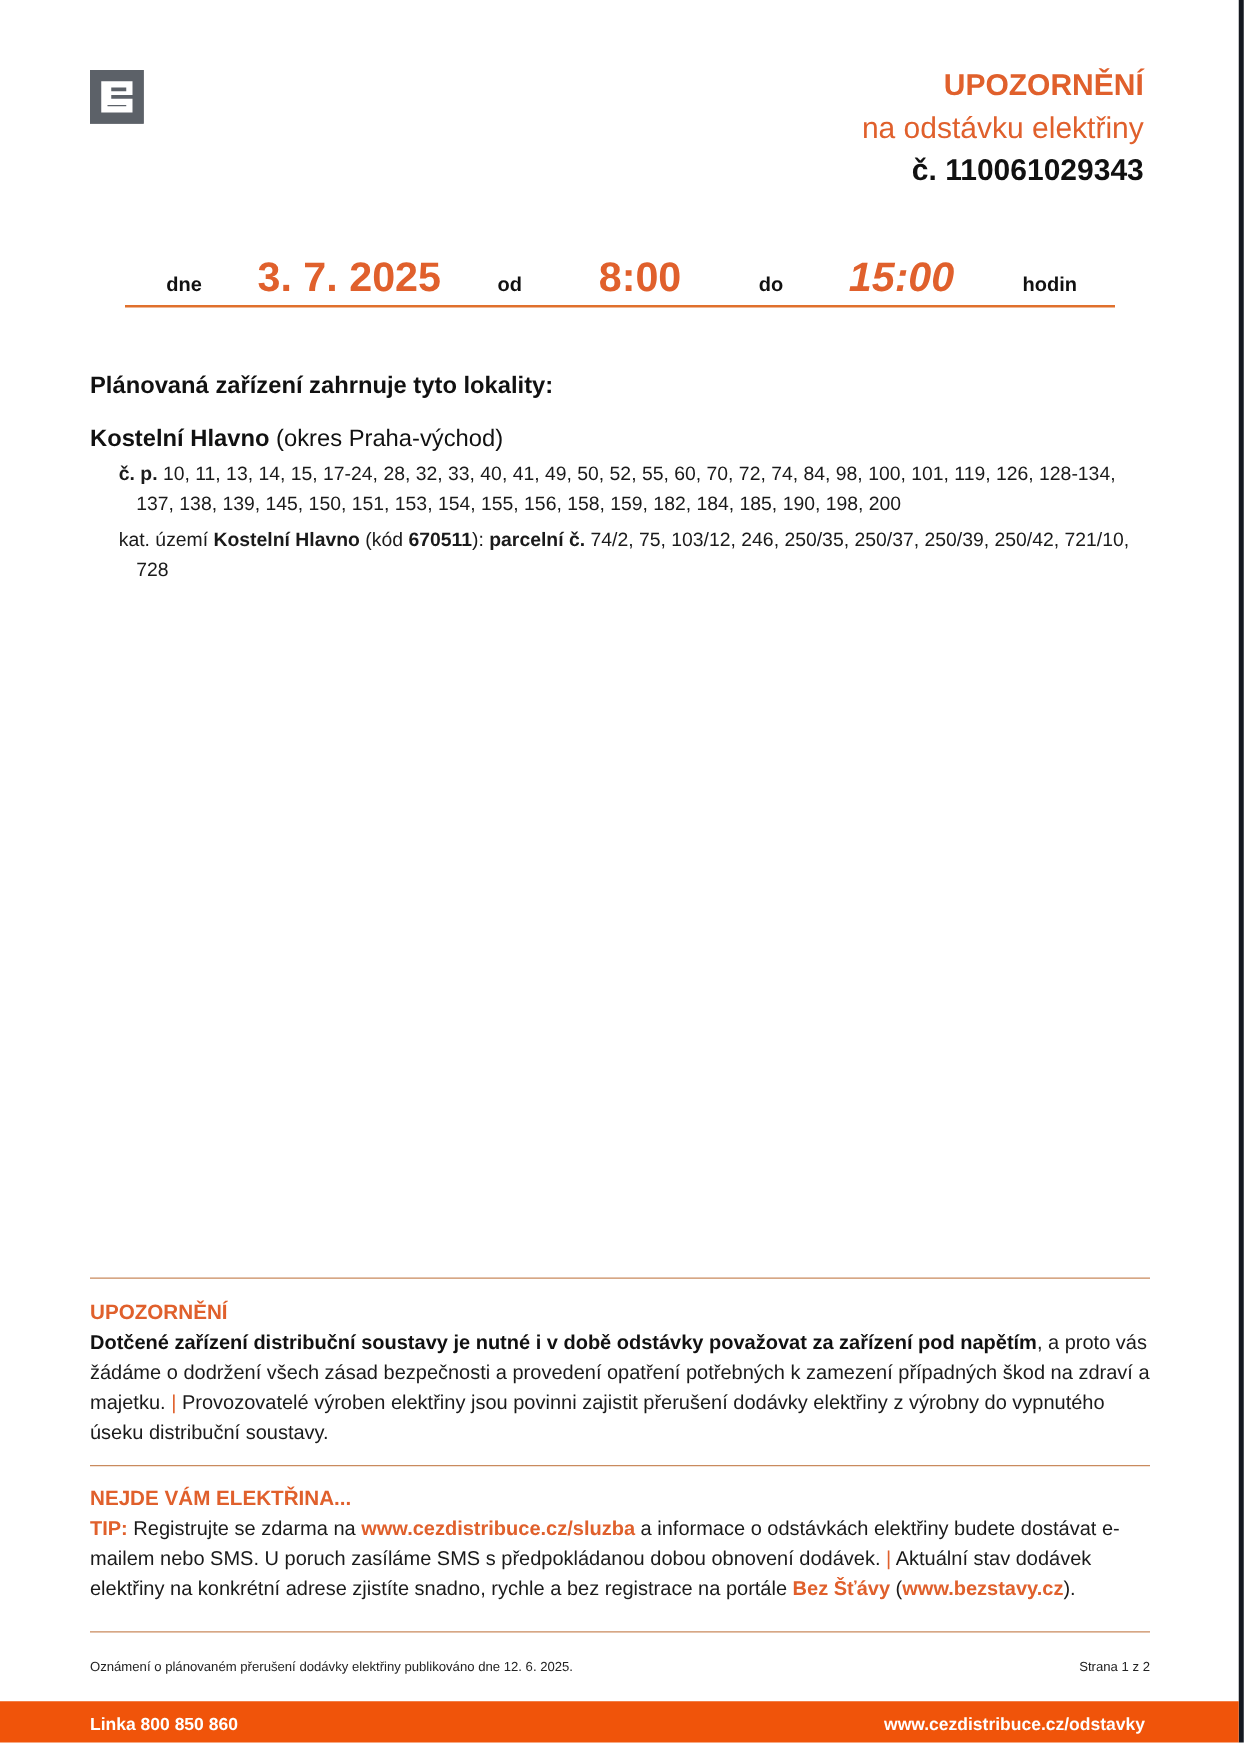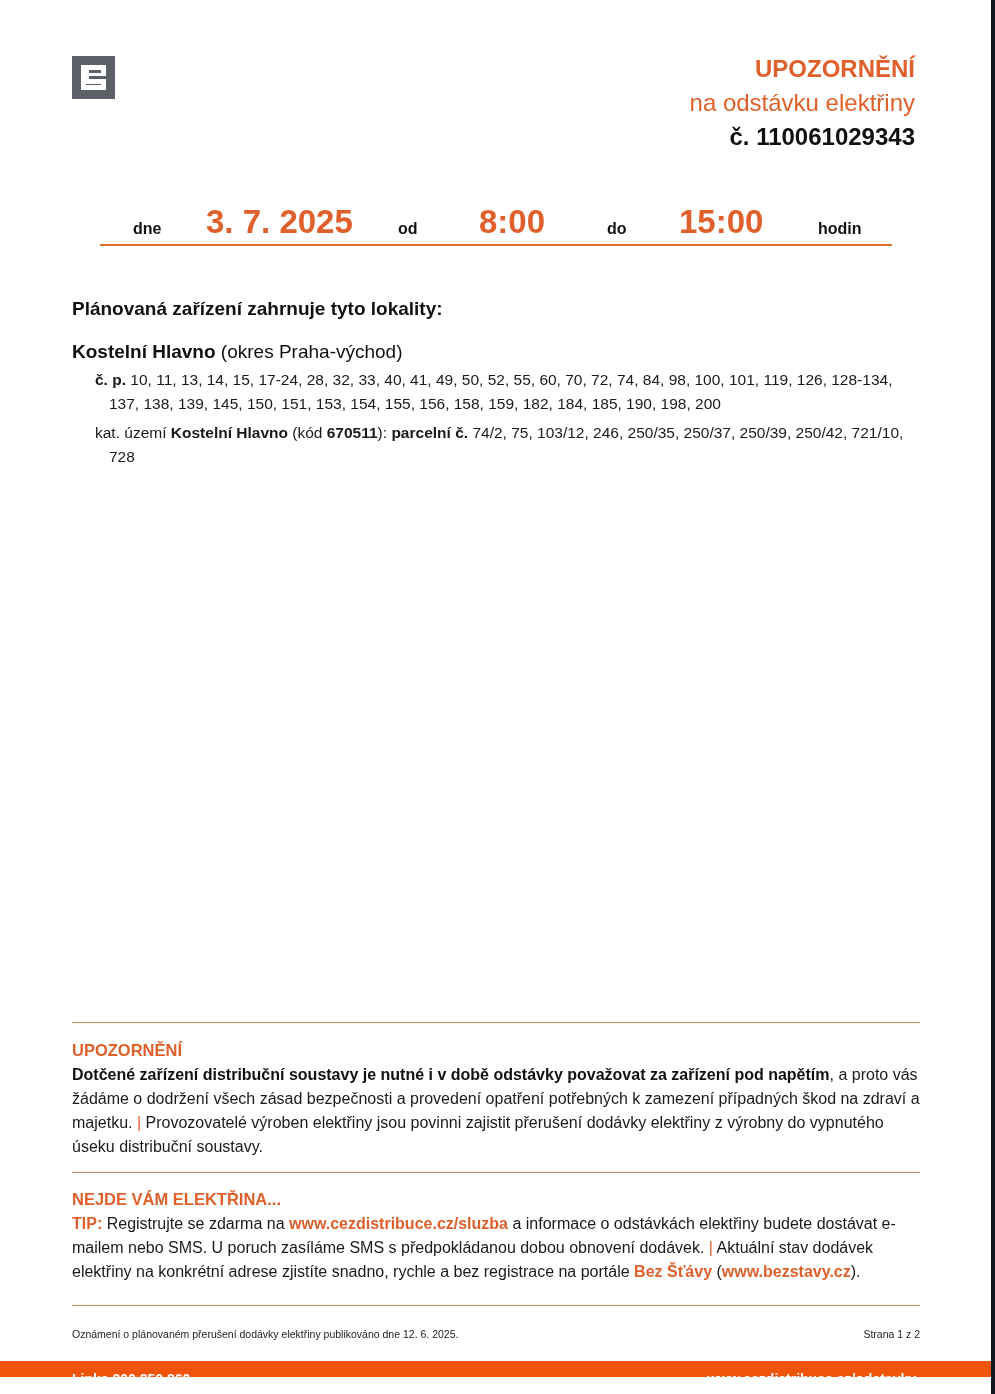--- a/index.html
+++ b/index.html
@@ -27,21 +27,21 @@
   .list-block .first { margin-left: -14px; }
   .cp { top: 368px; }
   .kat { top: 421px; }
   .hr { position: absolute; left: 72px; width: 848px; height: 1px; background: #c98a5e; }
   .note-title { position: absolute; left: 72px; font-size: 16.5px; font-weight: bold; color: #e0602c; }
   .note-body { position: absolute; left: 72px; width: 852px; font-size: 16px; line-height: 24px; color: #1a1a1a; }
   .note-body b { font-weight: bold; color: #111; }
   .pipe { color: #e0602c; }
   .or { color: #e0602c; font-weight: bold; }
   .footnote { position: absolute; top: 1328px; font-size: 10.5px; color: #222; }
-  .bottom-bar { position: absolute; left: 0; top: 1361px; width: 991px; height: 16px; background: #f0540a; }
+  .bottom-bar { position: absolute; left: 0; top: 1361px; width: 991px; height: 33px; background: #f0540a; }
   .bottom-bar span { position: absolute; top: 10px; color: #ffffff; font-weight: bold; font-size: 14px; }
 </style>
 </head>
 <body>
 
 <div class="right-edge"></div>
 
 <div class="logo">
   <div class="logo-mark">
     <svg width="43" height="43" viewBox="0 0 43 43">
@@ -57,21 +57,21 @@
   <div class="title-2">na odstávku elektřiny</div>
   <div class="title-3">č. 110061029343</div>
 </div>
 
 <div class="date-row">
   <span class="lbl" style="left:33px;">dne</span>
   <span class="val" style="left:106px;">3. 7. 2025</span>
   <span class="lbl" style="left:298px;">od</span>
   <span class="val" style="left:379px;">8:00</span>
   <span class="lbl" style="left:507px;">do</span>
-  <span class="val" style="left:579px;">15:00</span>
+  <span class="val" style="left:579px;font-style:italic;">15:00</span>
   <span class="lbl" style="left:718px;">hodin</span>
 </div>
 
 <div class="sec-heading">Plánovaná zařízení zahrnuje tyto lokality:</div>
 <div class="loc-name">
   <b>Kostelní Hlavno</b>
   <span>(okres Praha-východ)</span>
 </div>
 
 <div class="list-block cp">

